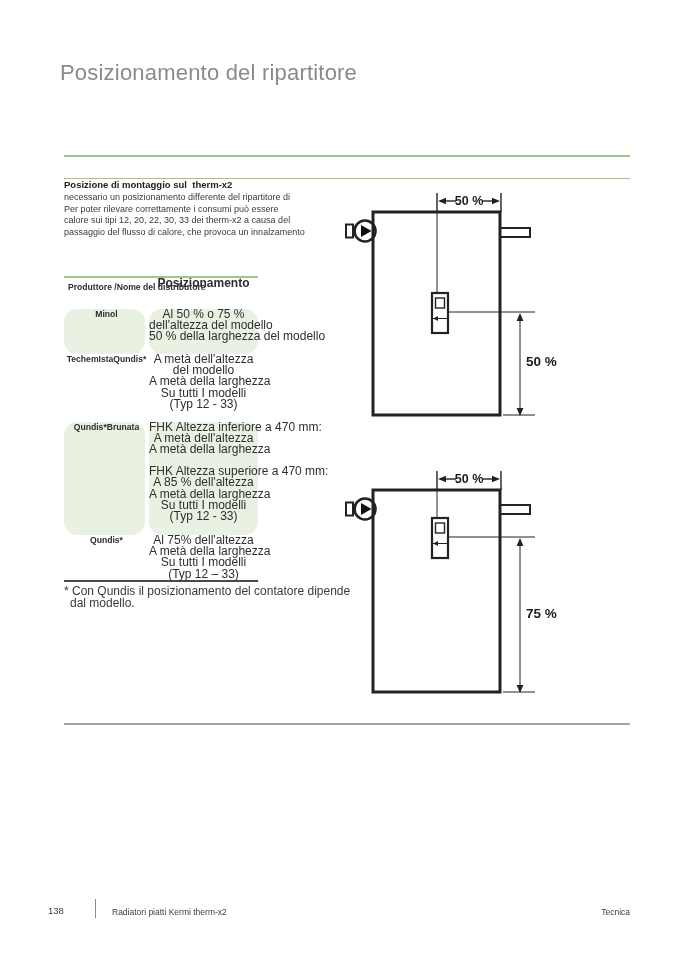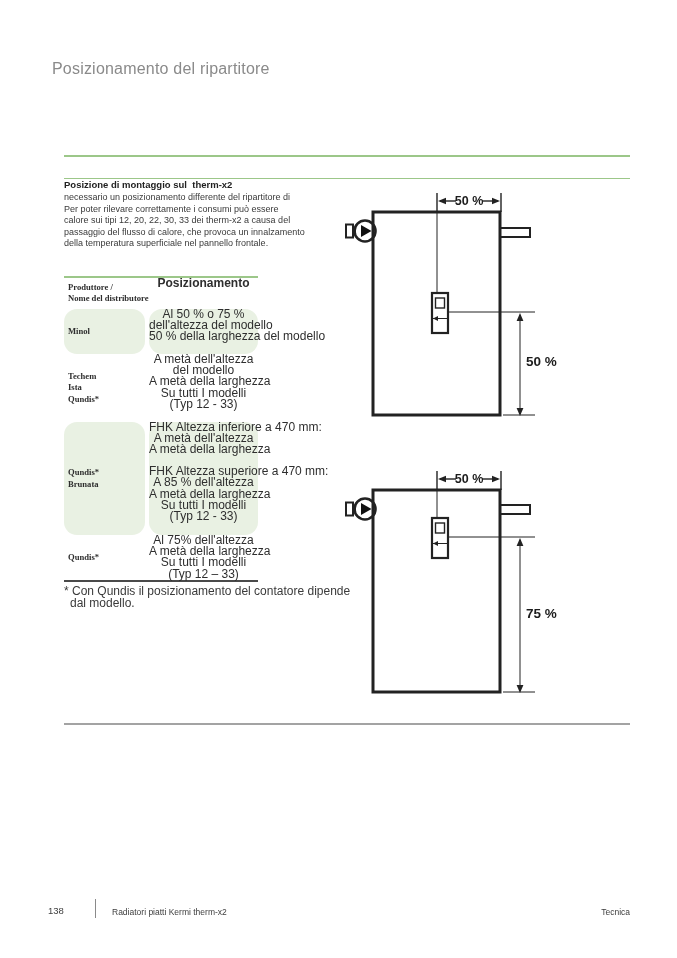--- a/index.html
+++ b/index.html
@@ -1,35 +1,35 @@
 <!DOCTYPE html>
 <html><head>
 <meta charset="utf-8">
 <style>
   html,body{margin:0;padding:0;background:#e8e8e8;}
   .page{position:relative;width:677px;height:958px;background:#ffffff;
         font-family:"Liberation Sans",sans-serif;color:#333;overflow:hidden;}
 
   .abs{position:absolute;}
 
-  .title{left:52px;top:60px;font-size:16px;color:#8a8a8a;letter-spacing:.2px;}
+  .title{left:60px;top:60px;font-size:22px;color:#8a8a8a;letter-spacing:.2px;}
 
   .rule{background:#9cc789;}
   .rule-top{left:64px;top:155px;width:566px;height:2px;}
   .rule-thin{left:64px;top:178px;width:566px;height:1px;}
   .section-header{left:64px;top:163px;font-size:9.5px;font-weight:bold;color:#222;white-space:pre;margin-top:16px;}
 
   .intro{left:64px;top:192px;font-size:9px;line-height:11.6px;color:#3a3a3a;}
   .intro .ln{white-space:nowrap;min-height:11px;}
 
   .tbl{left:64px;top:276px;width:194px;}
   .tbl-rule-top{width:194px;height:2px;background:#9cc789;}
   .t-row{display:flex;}
-  .c1{width:81px;display:flex;flex-direction:column;justify-content:center;
-      padding-left:4px;box-sizing:border-box;font-weight:bold;font-size:8.6px;line-height:11.4px;color:#2e2e2e;font-family:Liberation Serif, serif;}
+  .c1{width:81px;display:flex;flex-direction:row;justify-content:center;
+      padding-left:4px;box-sizing:border-box;font-weight:bold;font-size:8.6px;line-height:11.4px;color:#2e2e2e;}
   .gap{width:4px;}
   .c2{width:109px;display:flex;flex-direction:column;justify-content:flex-start;
       text-align:center;font-size:12px;line-height:11.2px;color:#2e2e2e;}
   .c2 .ln,.c1 .ln{white-space:nowrap;min-height:10.5px;}
   .hdr{height:31px;}
   .hdr .c1{justify-content:flex-start;padding-top:4px;}
   .hdr .c2{font-weight:bold;}
   .shaded .c1,.shaded .c2{background:#e9f1e3;border-radius:13px;}
   .r1{height:45px;} .r2{height:68px;} .r3{height:113px;} .r4{height:45px;}
   .tbl-rule-bottom{width:194px;height:1.5px;background:#4a4a4a;}
@@ -60,21 +60,20 @@
 
   <div class="abs rule rule-top"></div>
   <div class="abs section-header">Posizione di montaggio sul  therm-x2</div>
   <div class="abs rule rule-thin"></div>
 
   <div class="abs intro">
     <div class="ln">necessario un posizionamento differente del ripartitore di</div>
     <div class="ln">Per poter rilevare correttamente i consumi può essere</div>
     <div class="ln">calore sui tipi 12, 20, 22, 30, 33 dei therm-x2 a causa del</div>
     <div class="ln">passaggio del flusso di calore, che provoca un innalzamento</div>
-    <div class="ln">della temperatura superficiale nel pannello frontale.</div>
   </div>
 
   <div class="abs tbl">
     <div class="tbl-rule-top"></div>
 
     <div class="t-row hdr">
       <div class="c1">
         <div class="ln">Produttore /</div>
         <div class="ln">Nome del distributore</div>
       </div>

